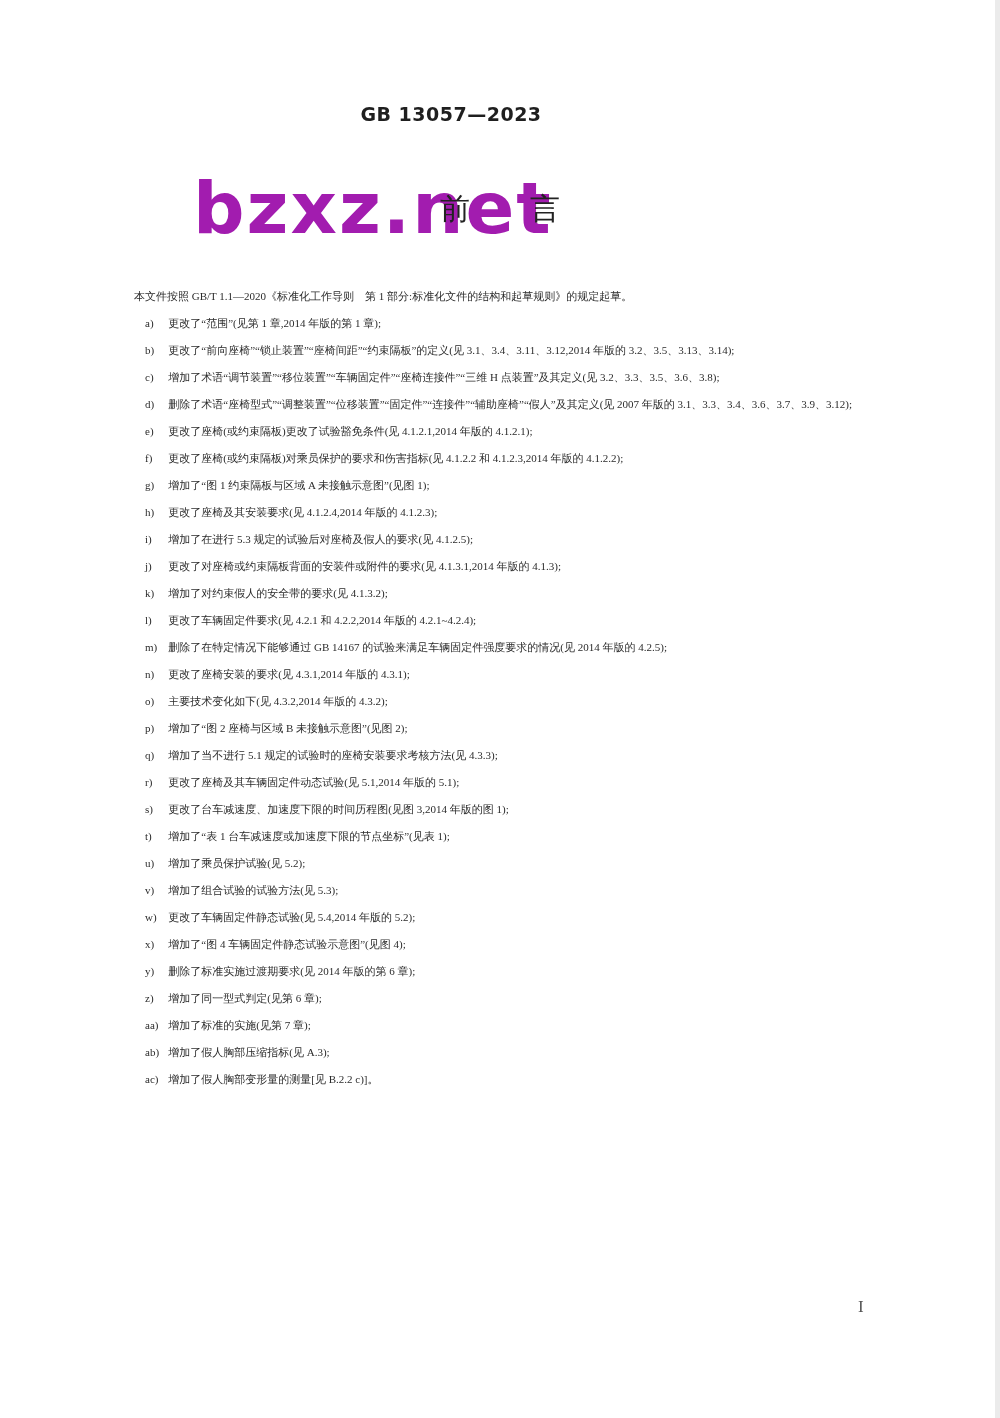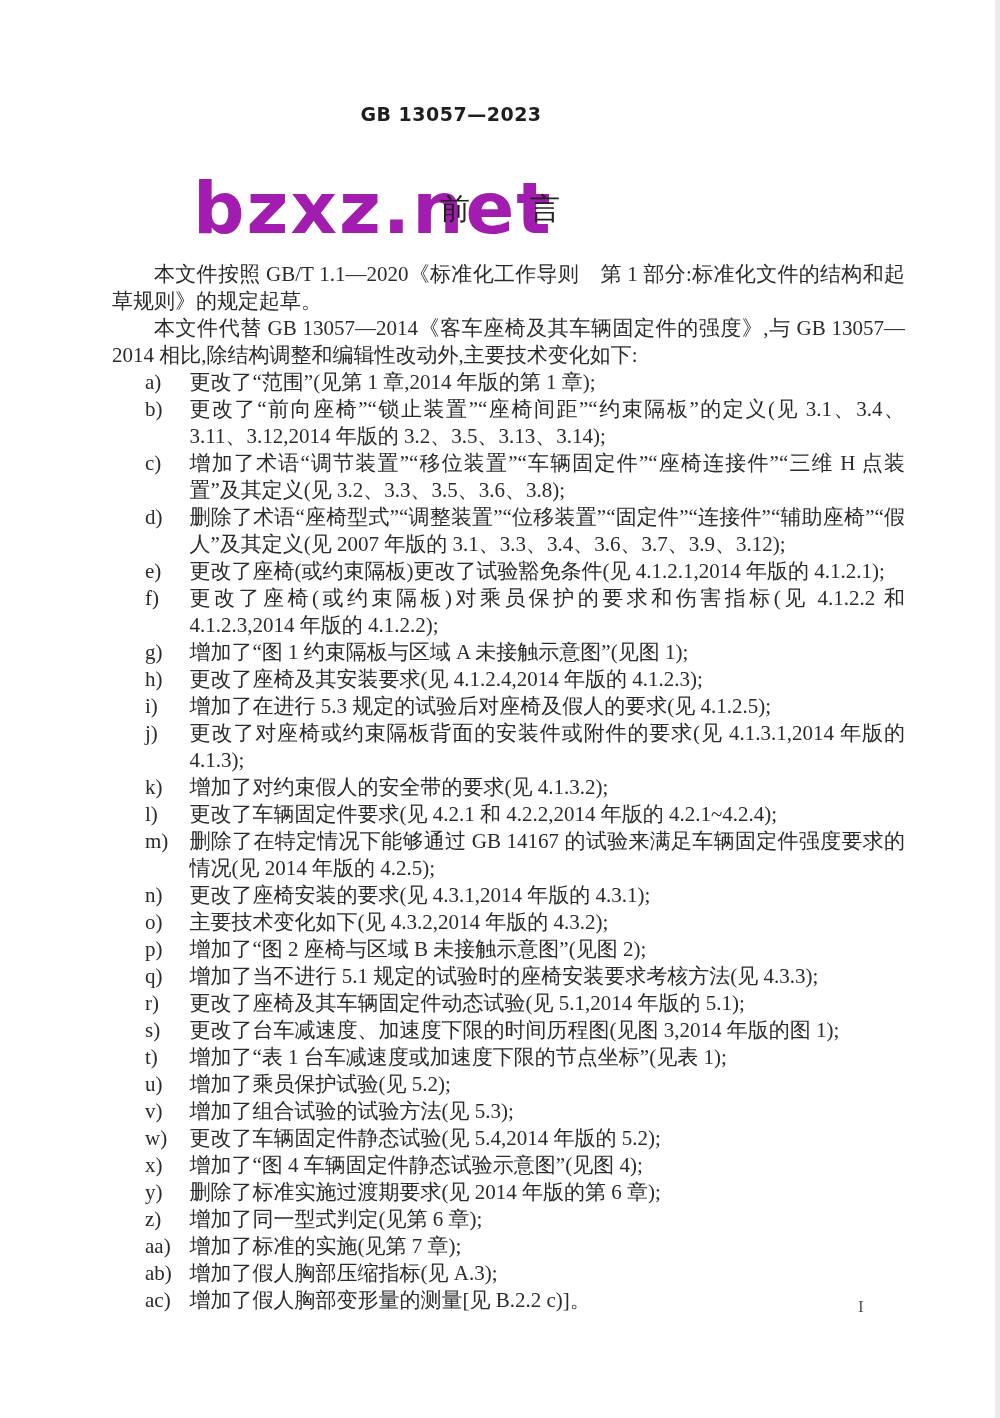--- a/index.html
+++ b/index.html
@@ -57,24 +57,24 @@
     right: 0;
     margin: 0;
     text-align: center;
     font-size: 30px;
     font-weight: 400;
     color: #222222;
     z-index: 1;
   }
   .content {
     position: absolute;
-    top: 261px;
+    top: 283px;
     left: 112px;
     width: 793px;
-    font-size: 21px;
+    font-size: 11px;
     line-height: 27px;
     text-align: justify;
     z-index: 1;
   }
   .content p {
     margin: 0;
     text-indent: 2em;
   }
   .change-list {
     margin: 0;
@@ -112,21 +112,20 @@
   <div class="scan-edge"></div>
 
   <div class="std-number">GB 13057—2023</div>
 
   <div class="watermark">bzxz.net</div>
 
   <h1 class="fw-title">前　　言</h1>
 
   <div class="content">
     <p>本文件按照 GB/T 1.1—2020《标准化工作导则　第 1 部分:标准化文件的结构和起草规则》的规定起草。</p>
-    <p>本文件代替 GB 13057—2014《客车座椅及其车辆固定件的强度》,与 GB 13057—2014 相比,除结构调整和编辑性改动外,主要技术变化如下:</p>
 
     <ol class="change-list">
   <li class="change-item">
     <span class="item-label">a)</span>
     <span class="item-text">更改了“范围”(见第 1 章,2014 年版的第 1 章);</span>
   </li>
 
   <li class="change-item">
     <span class="item-label">b)</span>
     <span class="item-text">更改了“前向座椅”“锁止装置”“座椅间距”“约束隔板”的定义(见 3.1、3.4、3.11、3.12,2014 年版的 3.2、3.5、3.13、3.14);</span>

